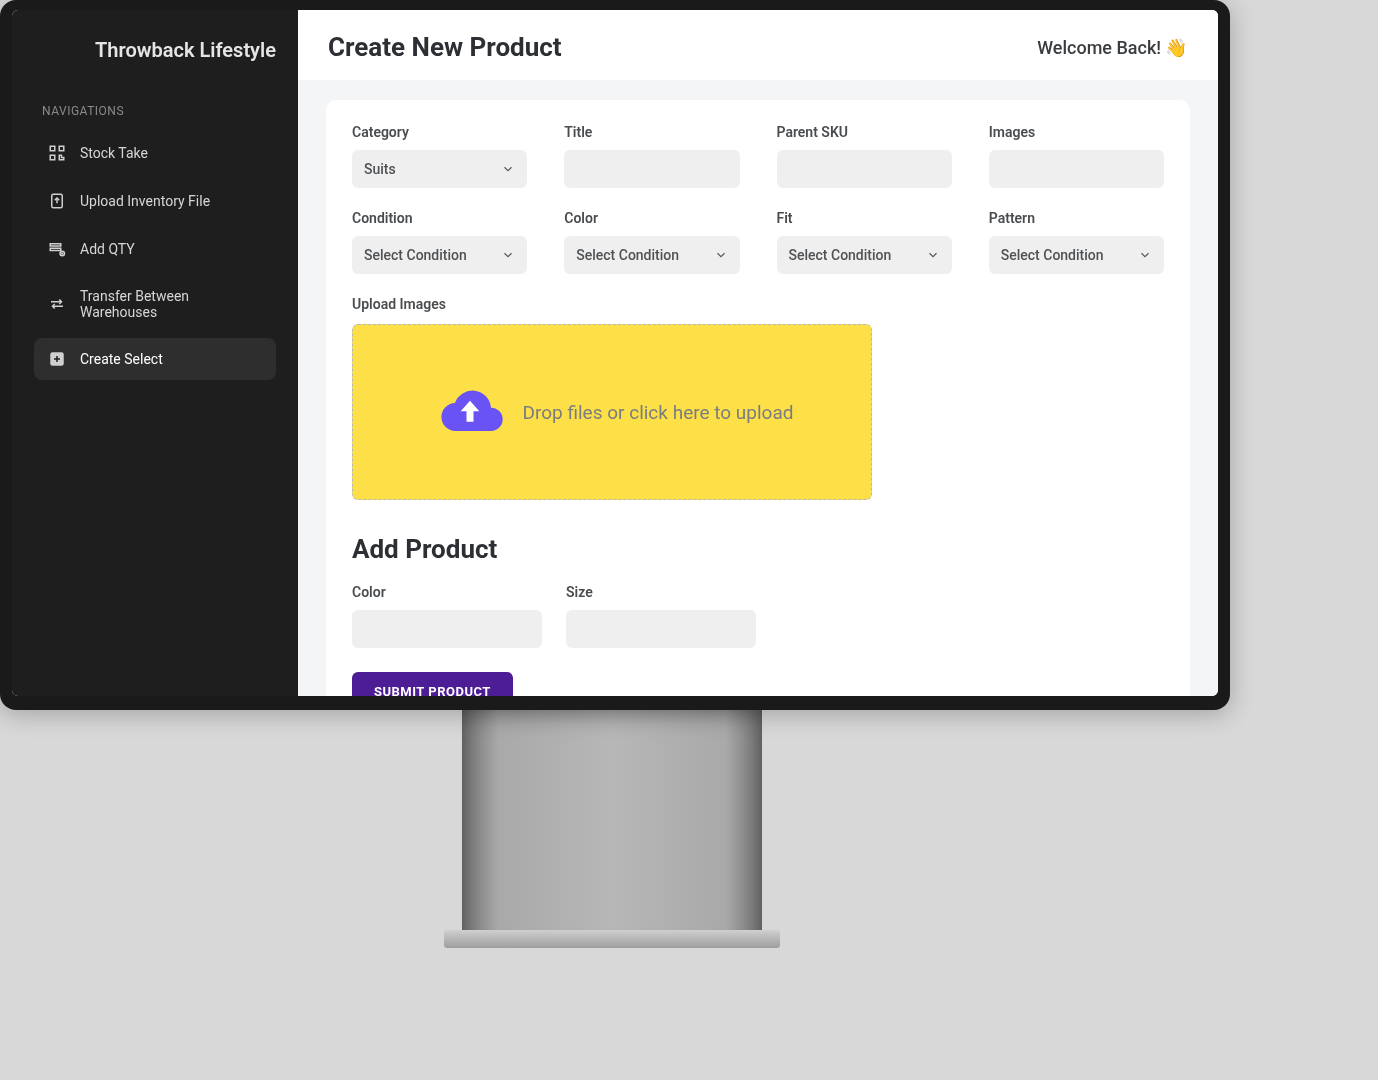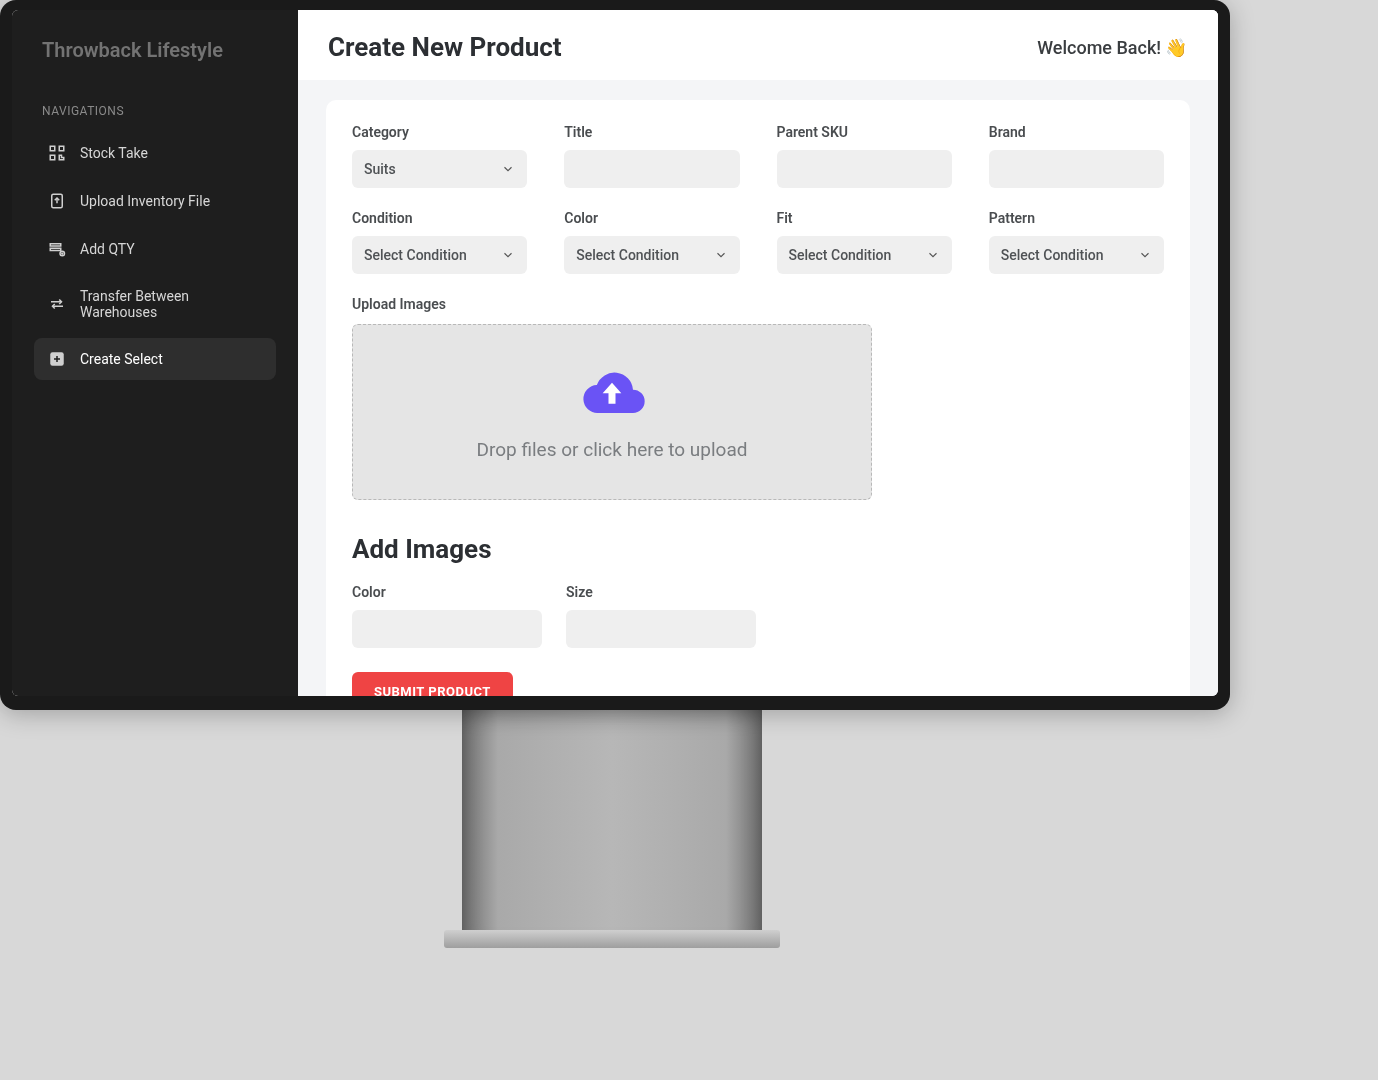--- a/index.html
+++ b/index.html
@@ -34,23 +34,24 @@
   .sidebar {
     width: 286px;
     background: #1e1e1e;
     color: #e3e3e3;
     padding: 28px 22px 0 22px;
     flex-shrink: 0;
   }
   .brand {
     font-size: 20px;
     font-weight: 600;
-    color: #737373;
+    color: #e5e5e5;
     margin-bottom: 42px;
     margin-left: 8px;
+    text-align: right;
   }
   .nav-label {
     font-size: 12px;
     letter-spacing: .5px;
     color: #8a8a8a;
     margin-bottom: 14px;
     margin-left: 8px;
   }
   .nav-item {
     display: flex;
@@ -146,23 +147,23 @@
     font-size: 14px;
     font-weight: 600;
     color: #4a4d50;
     margin-bottom: 12px;
   }
   .dropzone {
     width: 520px;
     height: 176px;
     border: 1.5px dashed #b8b8b8;
     border-radius: 6px;
-    background: #e5e5e5;
-    display: flex;
-    flex-direction: column;
+    background: #fde047;
+    display: flex;
+    flex-direction: row;
     align-items: center;
     justify-content: center;
     gap: 14px;
     cursor: pointer;
     margin-bottom: 34px;
   }
   .dropzone-text {
     font-size: 19px;
     color: #7a7d80;
   }
@@ -173,21 +174,21 @@
     margin-bottom: 20px;
   }
   .variant-row {
     display: grid;
     grid-template-columns: 190px 190px;
     gap: 24px;
     margin-bottom: 24px;
   }
   .submit-btn {
     display: inline-block;
-    background: #ef4444;
+    background: #4c1d95;
     color: #fff;
     font-size: 13px;
     font-weight: 700;
     letter-spacing: .5px;
     padding: 12px 22px 0 22px;
     border-radius: 6px 6px 0 0;
     height: 30px;
     overflow: hidden;
     cursor: pointer;
   }
@@ -306,21 +307,21 @@
             </div>
             <div class="field">
               <label>Title</label>
               <input class="input" style="">
             </div>
             <div class="field">
               <label>Parent SKU</label>
               <input class="input" style="">
             </div>
             <div class="field">
-              <label>Brand</label>
+              <label>Images</label>
               <input class="input" style="">
             </div>
           </div>
 
           
           <div class="field-row">
             <div class="field">
               <label>Condition</label>
               <div class="select">
                 <span>Select Condition</span>
@@ -372,21 +373,21 @@
             <span>
               <svg viewBox="0 0 64 48" width="78" height="56">
                 <path fill="#6a53f5" d="M50 22a16 16 0 0 0-31-4 12 12 0 0 0 1 24h30a10 10 0 0 0 0-20z"></path>
                 <path fill="#fff" d="M32 16l-8 9h5v9h6v-9h5z"></path>
               </svg>
             </span>
             <div class="dropzone-text">Drop files or click here to upload</div>
           </div>
 
           
-          <h2 class="section-title">Add Images</h2>
+          <h2 class="section-title">Add Product</h2>
           <div class="variant-row">
             <div class="field">
               <label>Color</label>
               <input class="input" style="">
             </div>
             <div class="field">
               <label>Size</label>
               <input class="input" style="">
             </div>
           </div>

